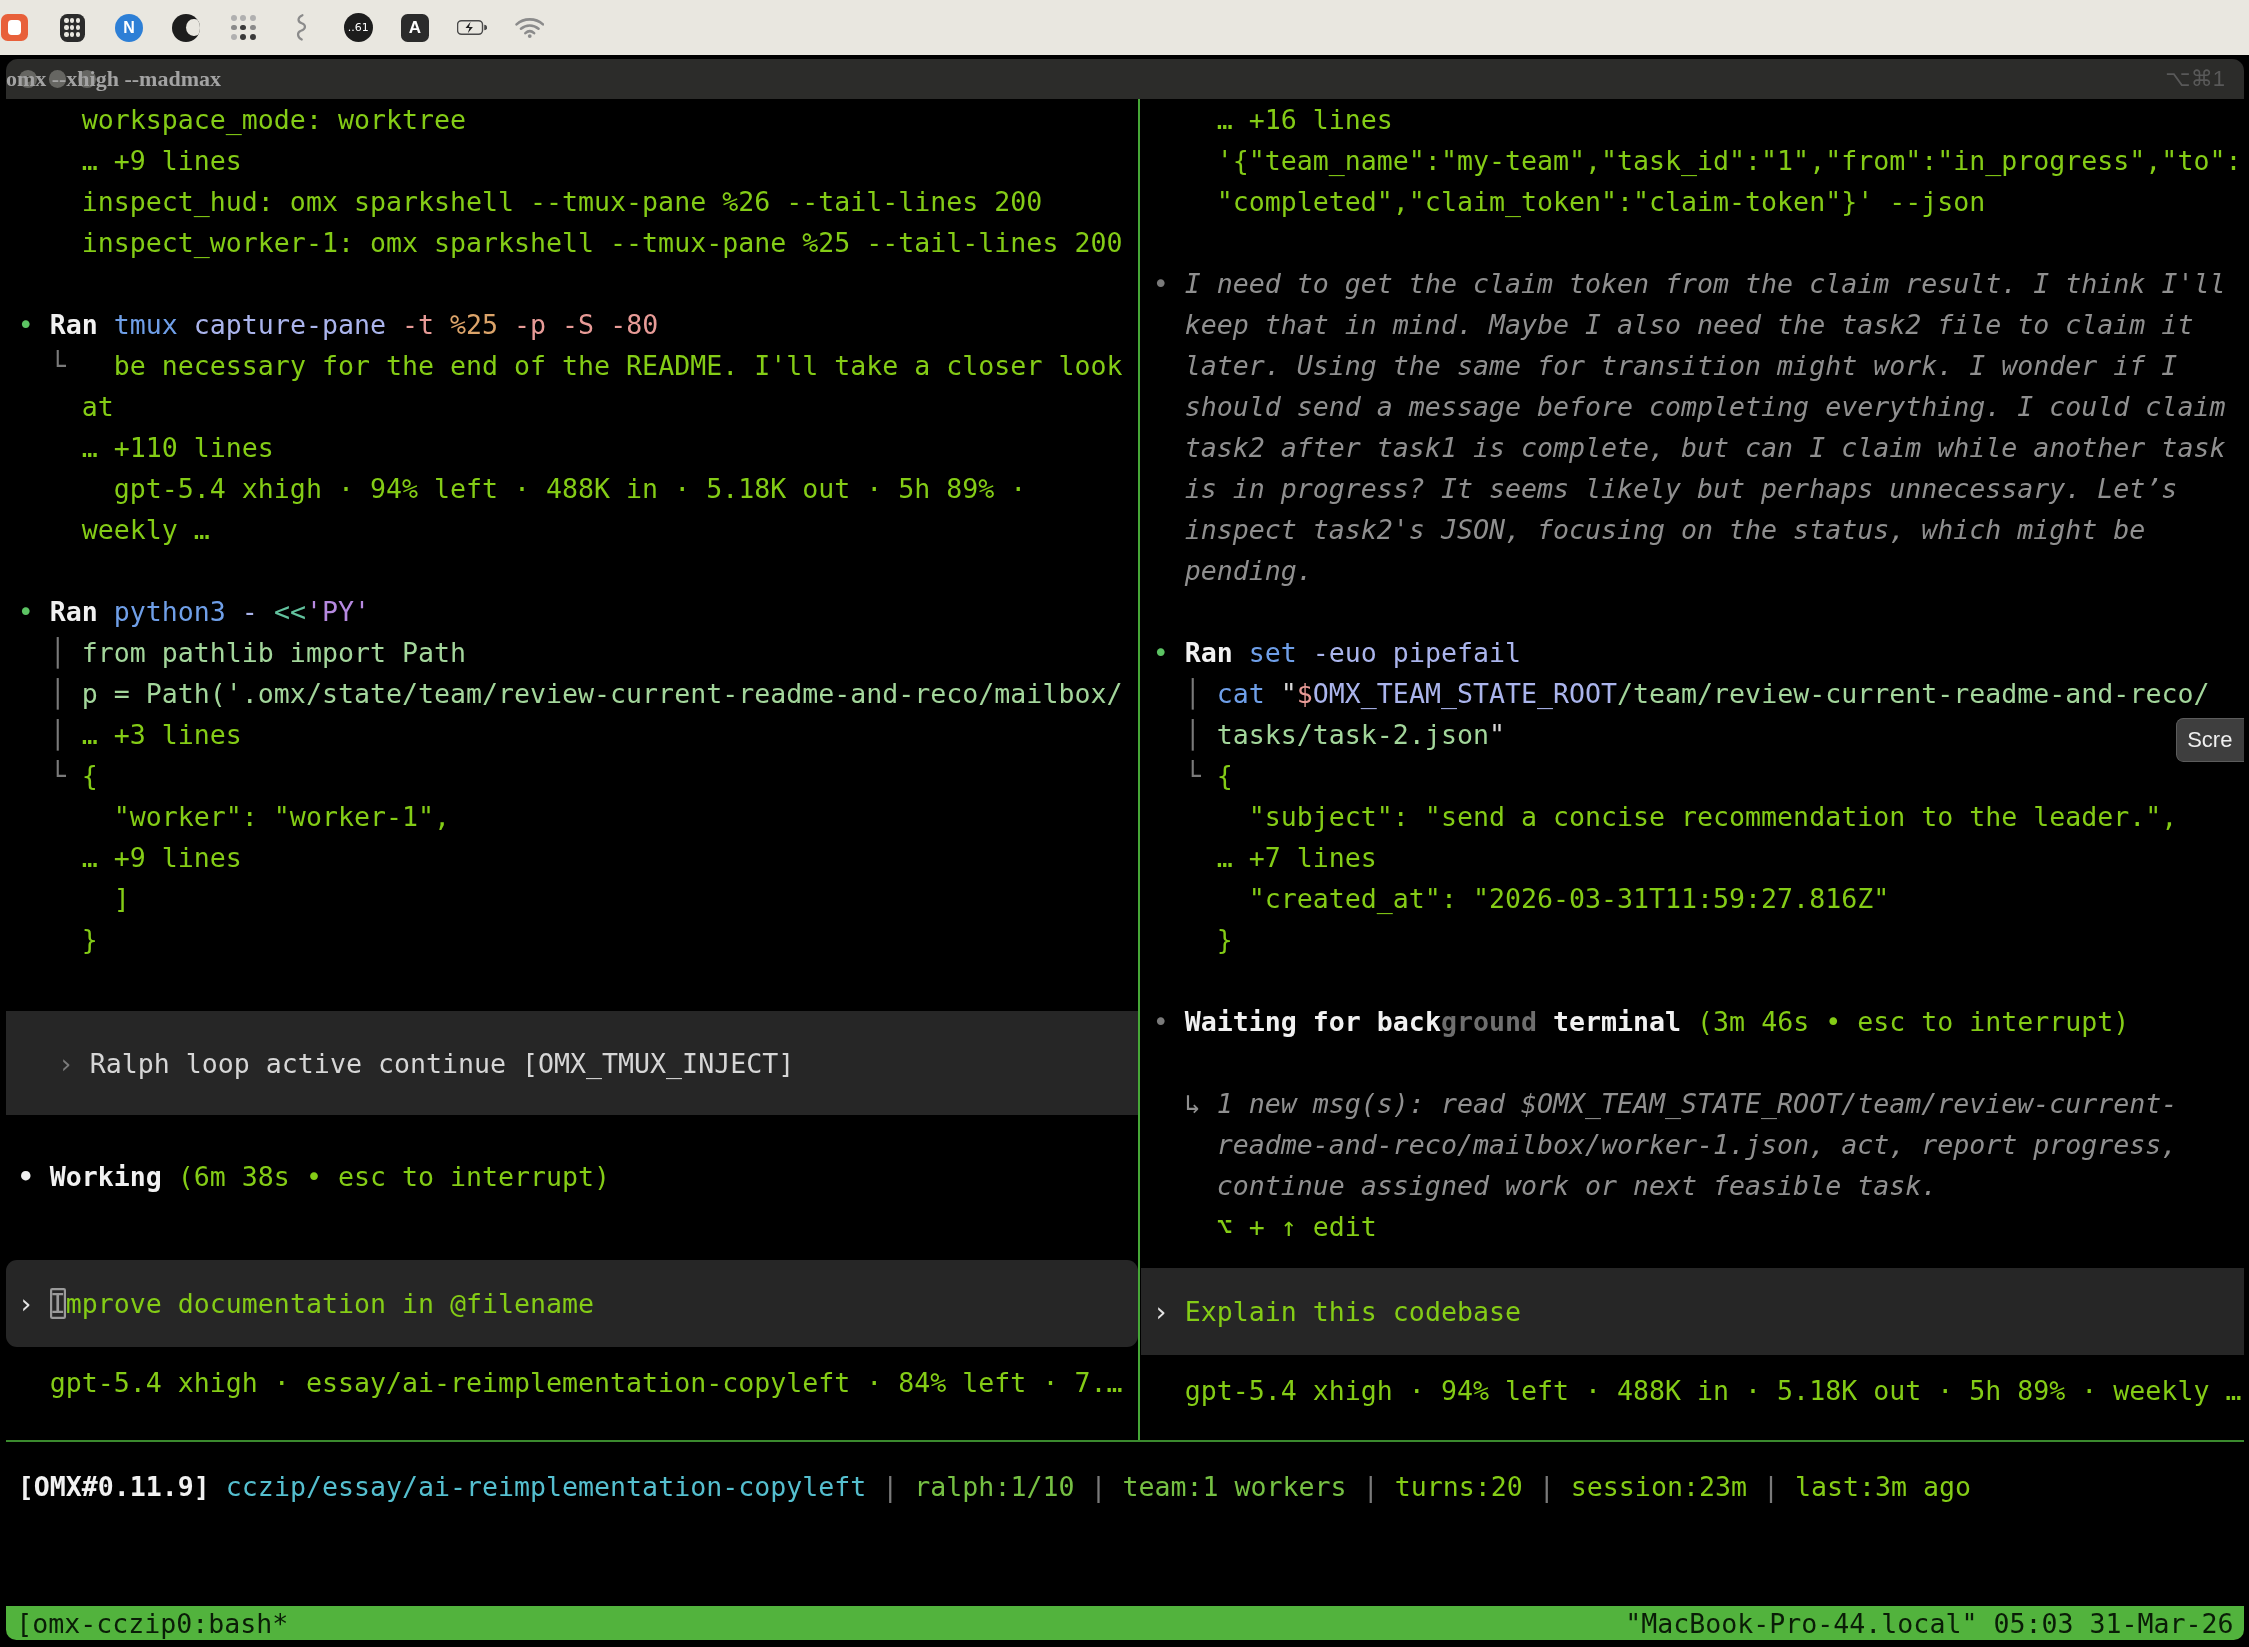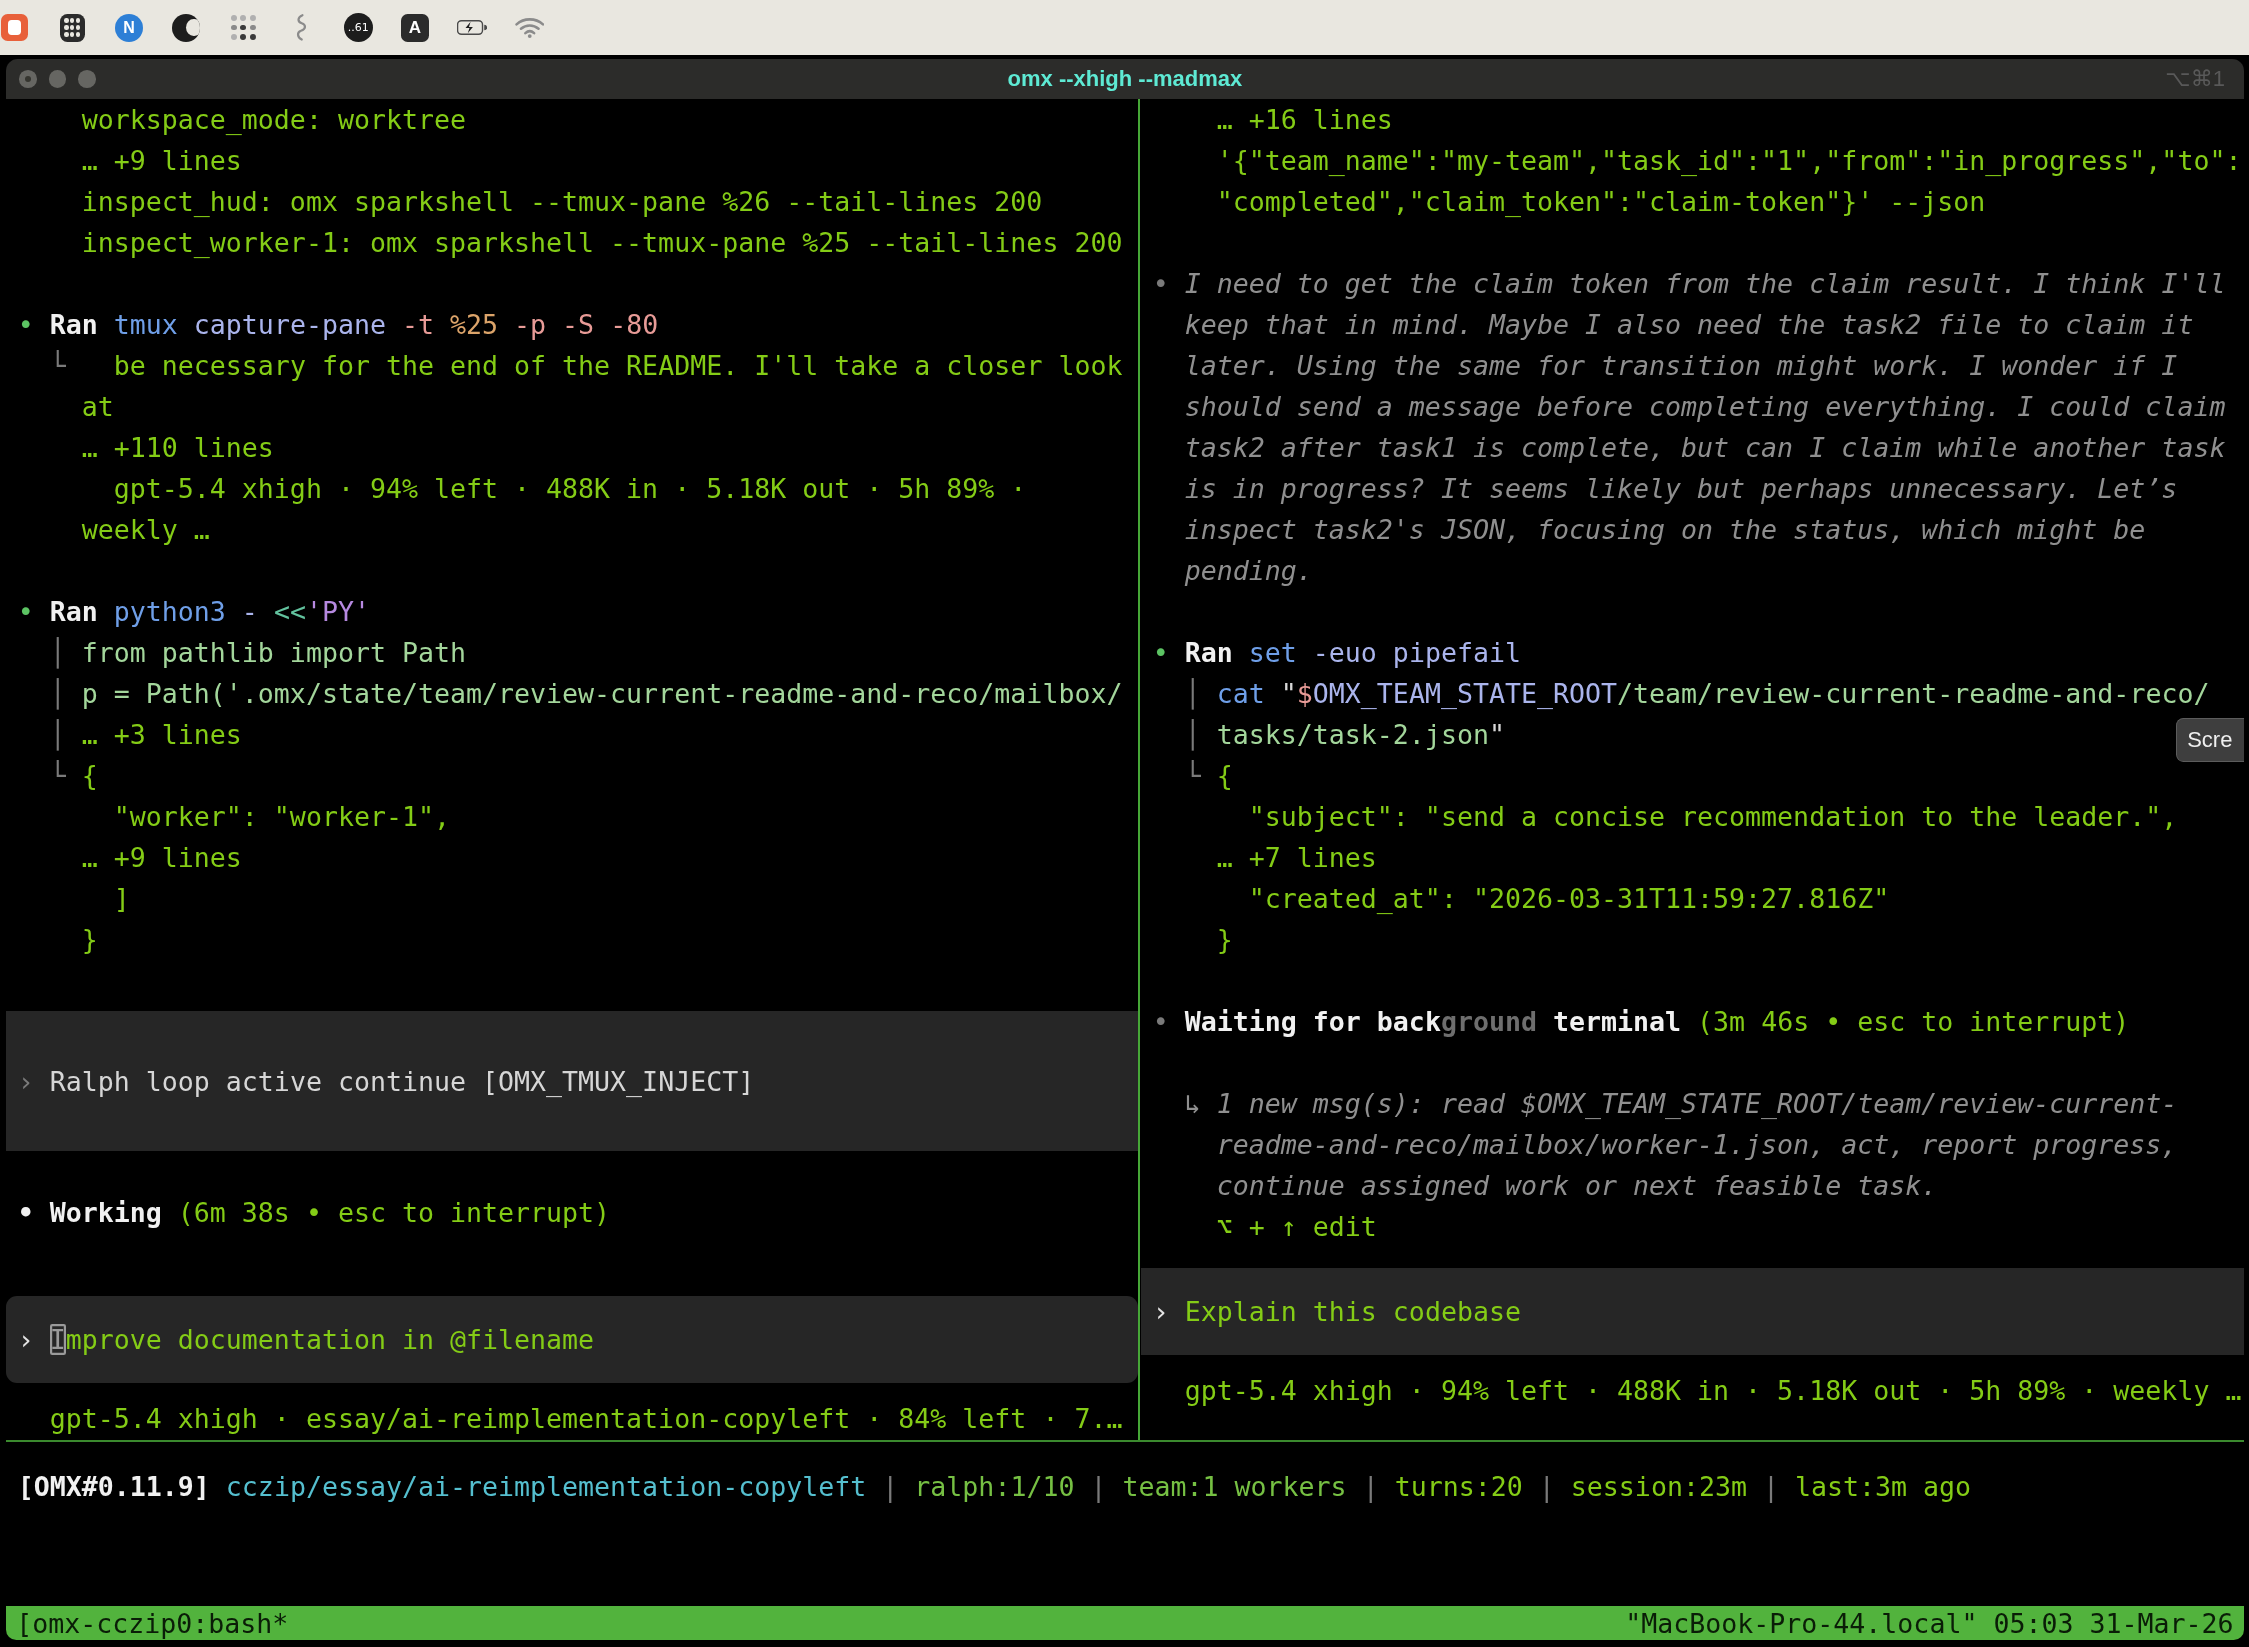--- a/index.html
+++ b/index.html
@@ -27,22 +27,22 @@
     display:flex;align-items:center;justify-content:center;font-size:11px;font-family:"DejaVu Sans",sans-serif;}
   .kb-icon{width:28px;height:28px;border-radius:6.6px;background:#2b2b2b;color:#fff;font-weight:bold;
     display:flex;align-items:center;justify-content:center;font-size:17px;}
   
   .window{position:absolute;top:59px;left:5.9px;width:2238px;height:1589px;background:#000;
     border-radius:11.8px 11.8px 10.3px 10.3px;overflow:hidden;}
   .titlebar{position:absolute;top:0;left:0;right:0;height:40px;background:#2c2c2a;border-bottom:0.7px solid #191919;}
   .lights{position:absolute;left:13.3px;top:11px;display:flex;gap:11.8px;}
   .light{width:17.7px;height:17.7px;border-radius:50%;background:#666662;display:flex;align-items:center;justify-content:center;}
   .light i{width:6.6px;height:6.6px;border-radius:50%;background:#35352f;}
-  .win-title{position:absolute;left:0;right:0;top:0;height:40px;line-height:40px;text-align:center;
-    color:#5eead4;font-weight:bold;font-size:22px;font-family:Liberation Sans, sans-serif;}
+  .win-title{position:absolute;left:0;right:0;top:0;height:40px;line-height:40px;text-align:left;
+    color:#a3a3a3;font-weight:bold;font-size:22px;font-family:Liberation Serif, serif;}
   .win-shortcut{position:absolute;right:19px;top:0;height:40px;line-height:40px;color:#595959;
     font-size:22px;font-family:"Liberation Sans","DejaVu Sans",sans-serif;}
   
   .term{position:absolute;top:40px;left:0;right:0;bottom:0;background:#000;
     font-family:"DejaVu Sans Mono",monospace;font-size:26.6px;}
   .pane{position:absolute;top:0;height:1341px;overflow:hidden;}
   .pane-left{left:0;width:1132px;}
   .pane-right{left:1135px;width:1104px;}
   .divider{position:absolute;left:1132px;top:0;width:2.2px;height:1341px;background:#46a737;}
   .hline{position:absolute;left:0;right:0;top:1341px;height:2.2px;background:#3b8a2e;}
@@ -161,21 +161,21 @@
         <div class="t-line"><span class="s-bg">• </span><span class="s-w">Ran </span><span class="s-b">python3 </span><span class="s-lv">- </span><span class="s-te">&lt;&lt;</span><span class="s-pu">'PY'</span></div>
         <div class="t-line"><span class="s-d">  │ </span><span class="s-gr">from pathlib import Path</span></div>
         <div class="t-line"><span class="s-d">  │ </span><span class="s-gr">p = Path('.omx/state/team/review-current-readme-and-reco/mailbox/</span></div>
         <div class="t-line"><span class="s-d">  │ </span><span class="s-g">… +3 lines</span></div>
         <div class="t-line"><span class="s-d">  └ </span><span class="s-g">{</span></div>
         <div class="t-line"><span class="s-g">      "worker": "worker-1",</span></div>
         <div class="t-line"><span class="s-g">    … +9 lines</span></div>
         <div class="t-line"><span class="s-g">      ]</span></div>
         <div class="t-line"><span class="s-g">    }</span></div>
         <div class="t-gap"></div>
-        <div class="t-band" style="margin-top: 10.3px; height: 140px;">
+        <div class="t-band" style="margin-top: 10.3px; height: 104px; padding-left: 40px;">
           <div class="t-line"><span class="s-d">› </span><span class="s-bt">Ralph loop active continue [OMX_TMUX_INJECT]</span></div>
         </div>
         <div class="t-gap"></div>
         <div class="t-line"><span class="s-w">• Working </span><span class="s-g">(6m 38s • esc to interrupt)</span></div>
         <div class="t-band" style="margin-top: 63px; height: 87px; border-radius: 11px;">
           <div class="t-line"><span class="s-pc">› </span><span class="s-cur">I</span><span class="s-g">mprove documentation in @filename</span></div>
         </div>
         <div class="t-line" style="margin-top: 14.8px;"><span class="s-g">  gpt-5.4 xhigh · essay/ai-reimplementation-copyleft · 84% left · 7.…</span></div>
       </div>
     <div class="divider"></div>

